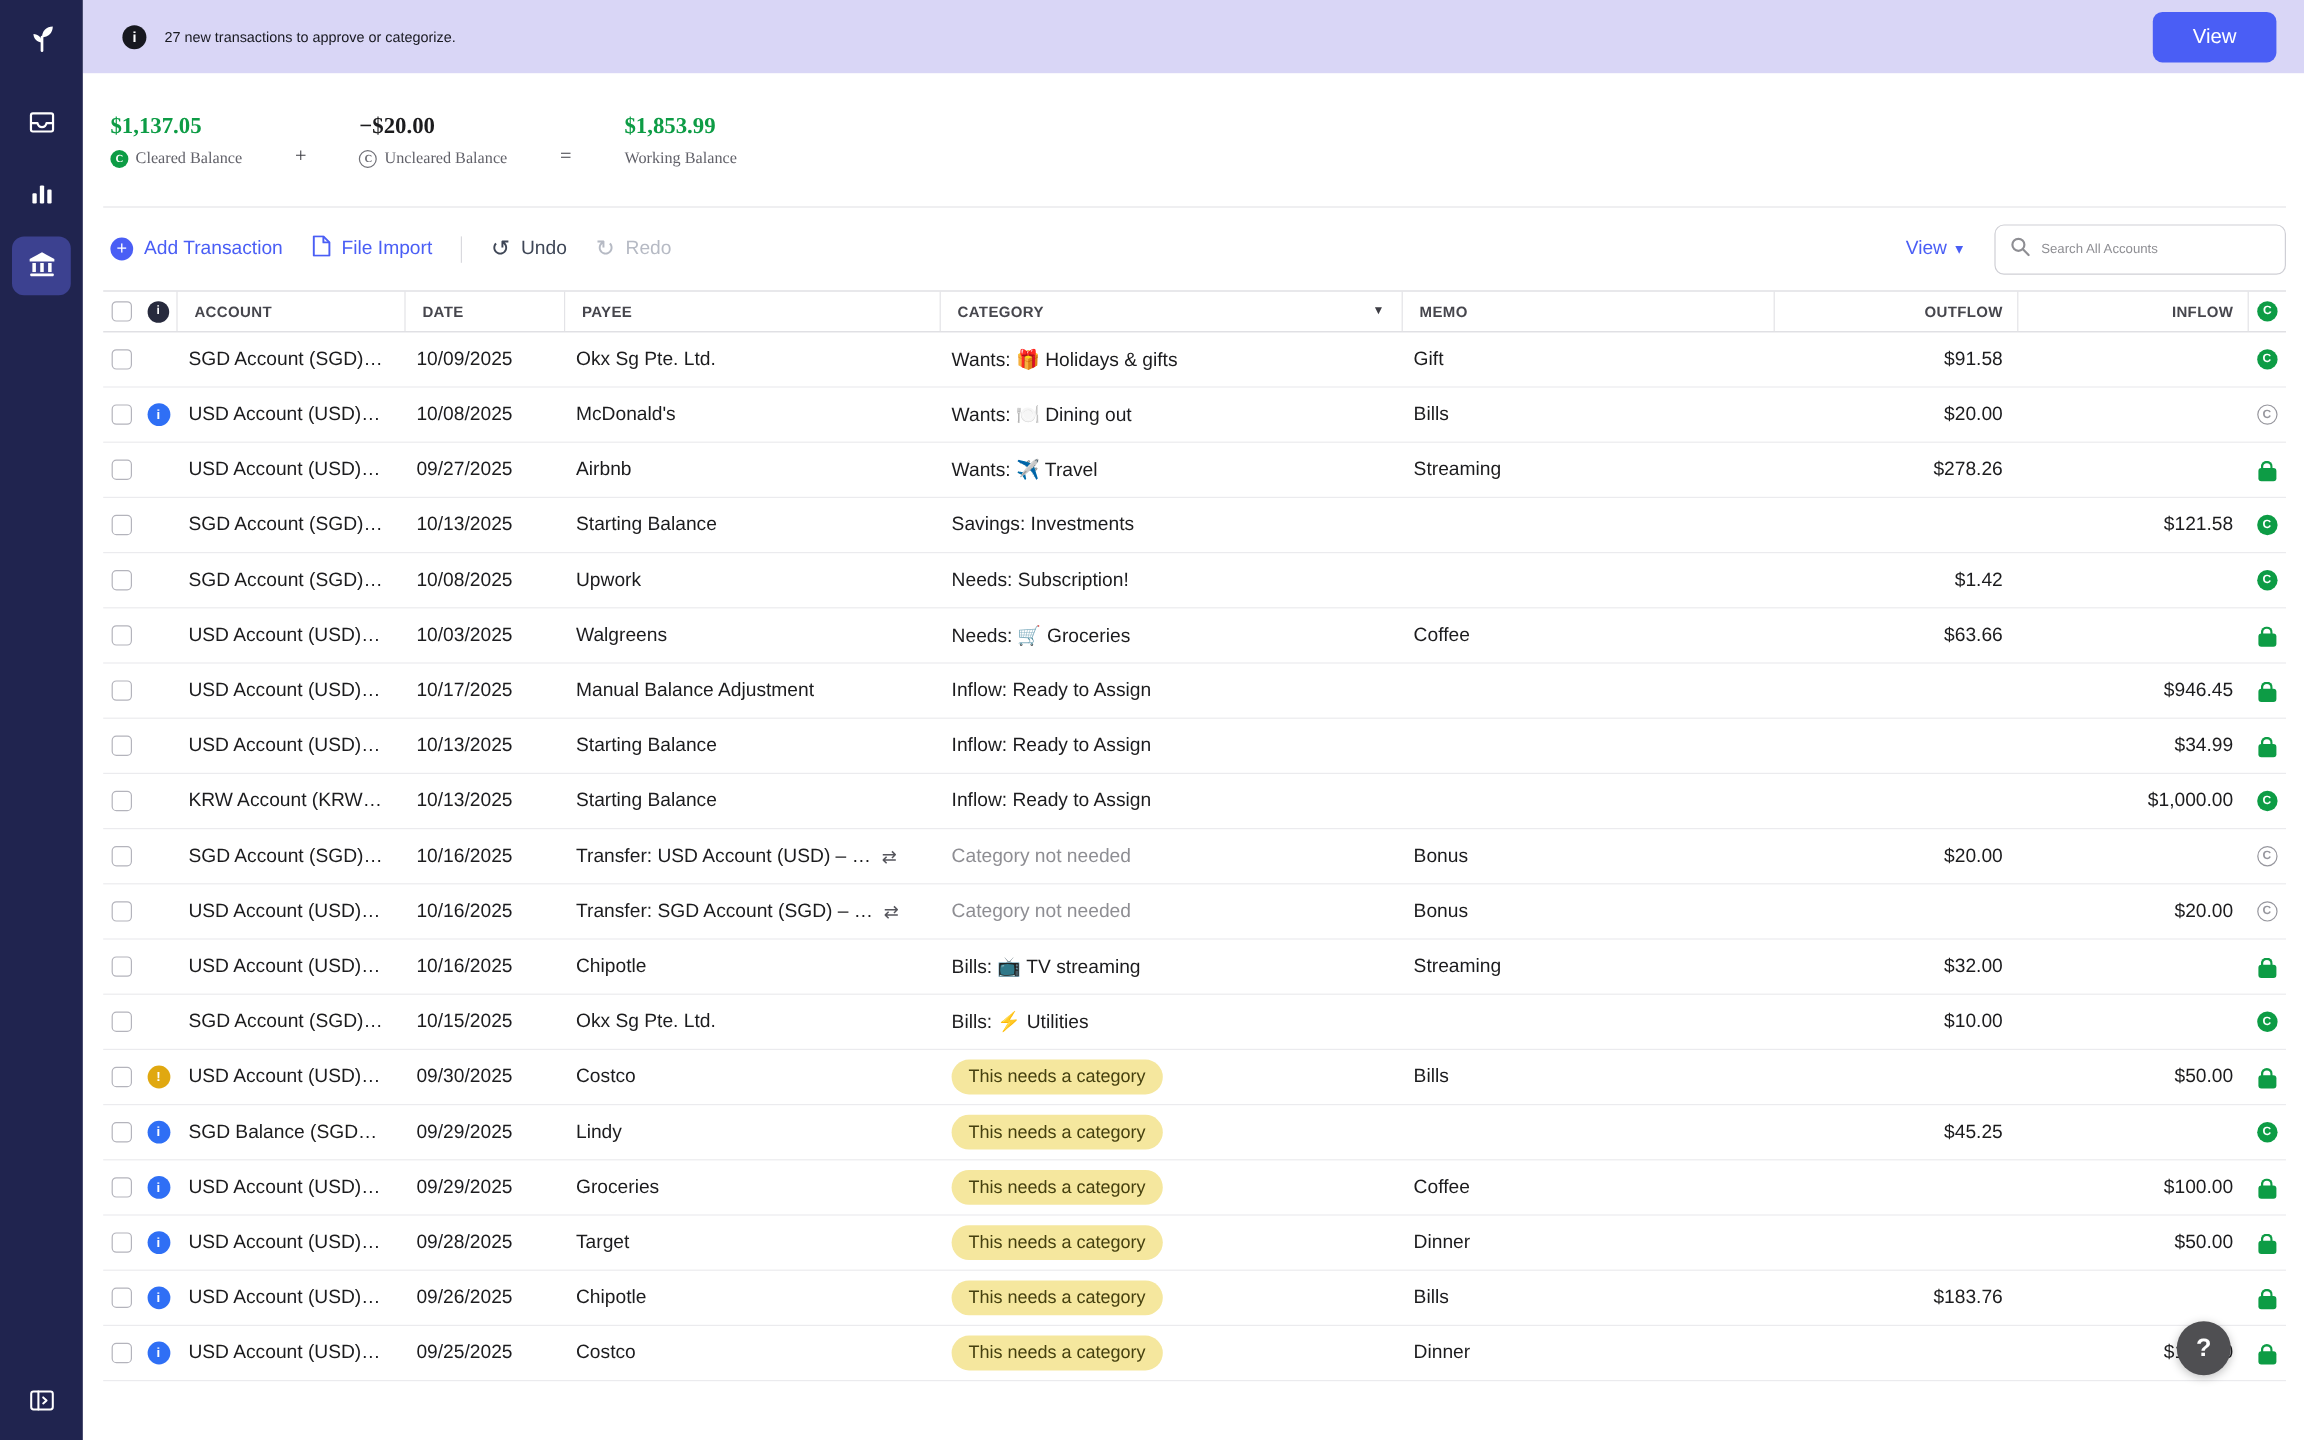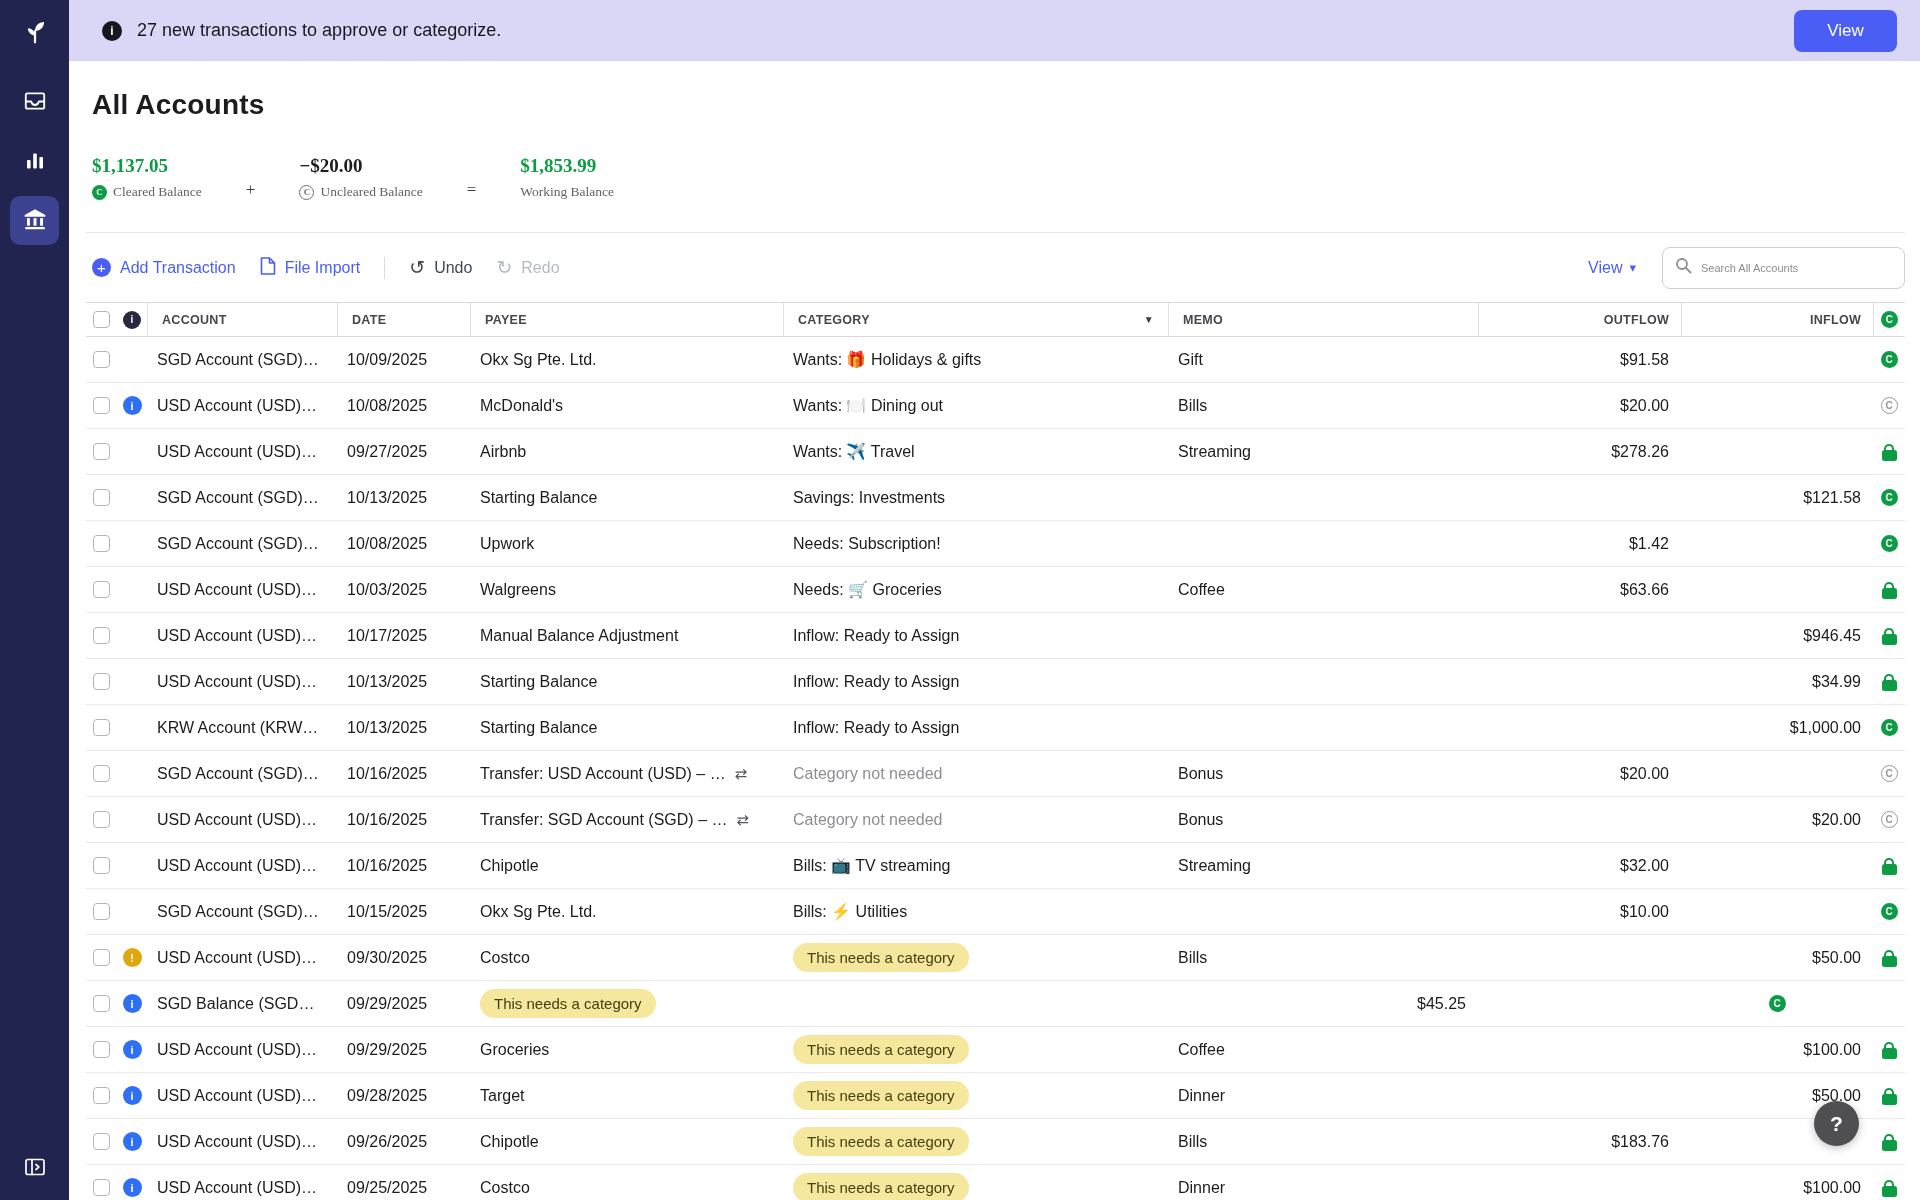--- a/index.html
+++ b/index.html
@@ -13,21 +13,21 @@
   .logo { margin-bottom:28px; cursor:pointer; }
   .nav-btn { width:49px; height:49px; display:flex; align-items:center; justify-content:center; background:transparent; border:none; margin-bottom:10px; border-radius:10px; cursor:pointer; }
   .nav-btn.active { background:#3c4190; }
   .expand-btn { position:absolute; bottom:18px; left:50%; transform:translateX(-50%); background:none; border:none; cursor:pointer; }
 
   
   .main { flex:1; display:flex; flex-direction:column; background:#fff; min-width:0; }
 
   .banner { height:61px; background:#d9d6f6; display:flex; align-items:center; padding:0 23px 0 33px; gap:15px; flex-shrink:0; }
   .info-ic { width:20px; height:20px; border-radius:50%; background:#17181f; color:#fff; font-size:12px; font-weight:700; display:flex; align-items:center; justify-content:center; flex-shrink:0; }
-  .banner-text { font-size:18px; color:#17181f; }
+  .banner-text { font-size:12px; color:#17181f; }
   .banner-view { margin-left:auto; width:103px; height:42px; background:#4a5ef5; color:#fff; border:none; border-radius:8px; font-size:17px; font-weight:500; cursor:pointer; }
 
   .content { padding:0 15px 0 17px; }
   .page-title { font-size:28px; font-weight:700; margin:28px 0 0 6px; letter-spacing:0.2px; }
 
   .balances { display:flex; align-items:flex-end; gap:44px; margin:34px 0 0 6px;font-family:Liberation Serif, serif; }
   .bal-amt { font-size:19px; font-weight:700; }
   .bal-amt.green { color:#0d9c45; }
   .bal-label { margin-top:7px; display:flex; gap:6px; align-items:center; font-size:13.5px; color:#62626a; }
   .c-badge { width:15px; height:15px; border-radius:50%; font-size:9px; font-weight:700; display:inline-flex; align-items:center; justify-content:center; flex-shrink:0; }
@@ -145,21 +145,20 @@
 
     <div class="banner">
       <span class="info-ic">
           <span>i</span>
         </span>
       <span class="banner-text">27 new transactions to approve or categorize.</span>
       <button class="banner-view">View</button>
     </div>
 
     <div class="content">
-      <h1 class="page-title">All Accounts</h1>
 
       <div class="balances">
         <div>
           <div class="bal-amt green">$1,137.05</div>
           <div class="bal-label">
             <span class="c-badge green">C</span>
             <span>Cleared Balance</span>
           </div>
         </div>
         <div class="bal-op">+</div>
@@ -569,20 +568,24 @@
           <div class="grid trow">
     <div class="cell center">
               <span class="checkbox"></span>
             </div>
     <div class="cell center">
               <span class="flag info">i</span>
             </div>
     <div class="cell">SGD Balance (SGD…</div>
     <div class="cell">09/29/2025</div>
     <div class="cell">
+      <span>Lindy</span>
+
+    </div>
+    <div class="cell">
               <span class="needs-pill">This needs a category</span>
             </div>
     <div class="cell"></div>
     <div class="cell right">$45.25</div>
     <div class="cell right"></div>
     <div class="cell center">
               <span class="cstatus cleared">C</span>
             </div>
   </div>
           <div class="grid trow">

